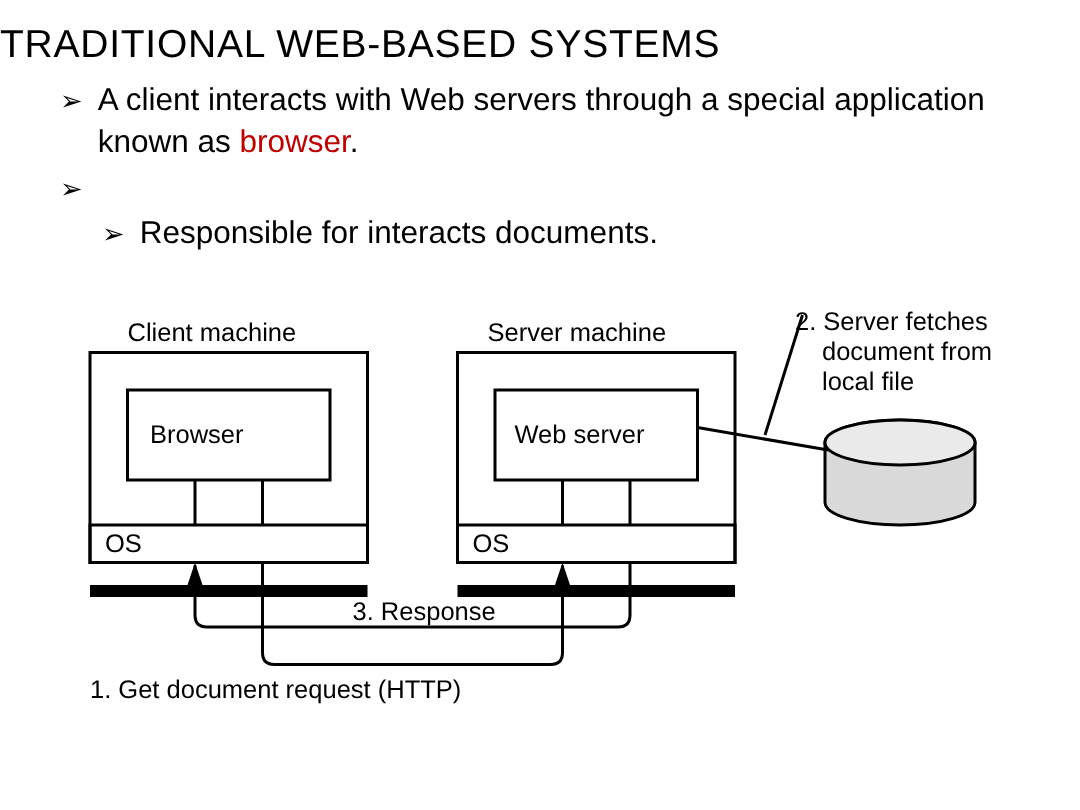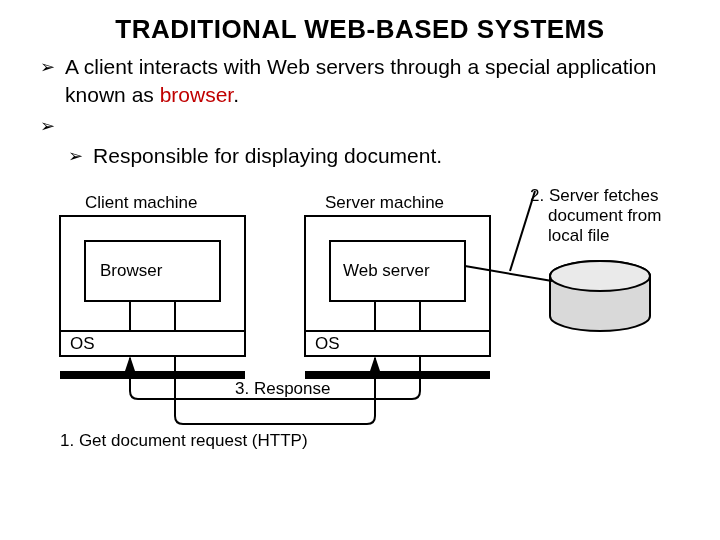--- a/index.html
+++ b/index.html
@@ -7,33 +7,33 @@
     margin: 0;
     padding: 0;
     width: 720px;
     height: 540px;
     font-family: Arial, Helvetica, sans-serif;
     background: #fff;
     color: #000;
     position: relative;
   }
   .title {
-    text-align: center;
-    font-weight: bold;
+    text-align: left;
+    font-weight: normal;
     font-size: 26px;
     padding-top: 14px;
     letter-spacing: 0.5px;
   }
   .content { padding: 8px 40px 0 40px; }
   .bullets { font-size: 21px; line-height: 1.35; }
   .row { display: flex; align-items: flex-start; margin-bottom: 2px; }
   .row.sub { margin-left: 28px; }
   .arrow { margin-right: 10px; font-size: 18px; line-height: 28px; }
   .red { color: #c00000; }
-  .diagram { position: relative; margin: 16px auto 0 auto; width: 640px; height: 280px; }
+  .diagram { position: relative; margin: 35px auto 0 auto; width: 640px; height: 280px; }
   svg { width: 640px; height: 280px; }
   .svgtext { font-family: Arial, sans-serif; font-size: 17px; fill: #000; }
 </style>
 </head>
 <body>
 
 <div class="title">TRADITIONAL WEB-BASED SYSTEMS</div>
 
 <div class="content">
   <div class="bullets">
@@ -41,21 +41,21 @@
       <span class="arrow">➢</span>
       <span>
         <span>A client interacts with Web servers through a special application known as </span><span class="red">browser</span><span>.</span>
       </span>
     </div>
     <div class="row">
       <span class="arrow">➢</span>
     </div>
     <div class="row sub">
       <span class="arrow">➢</span>
-      <span>Responsible for displaying document.</span>
+      <span>Responsible for interacts documents.</span>
     </div>
   </div>
 
   <div class="diagram">
     <svg viewBox="0 0 640 280">
 
       <defs>
         <marker id="ah" markerWidth="10" markerHeight="10" refX="8" refY="3" orient="auto">
           <path d="M0,0 L9,3 L0,6 Z" fill="#000"></path>
         </marker>

